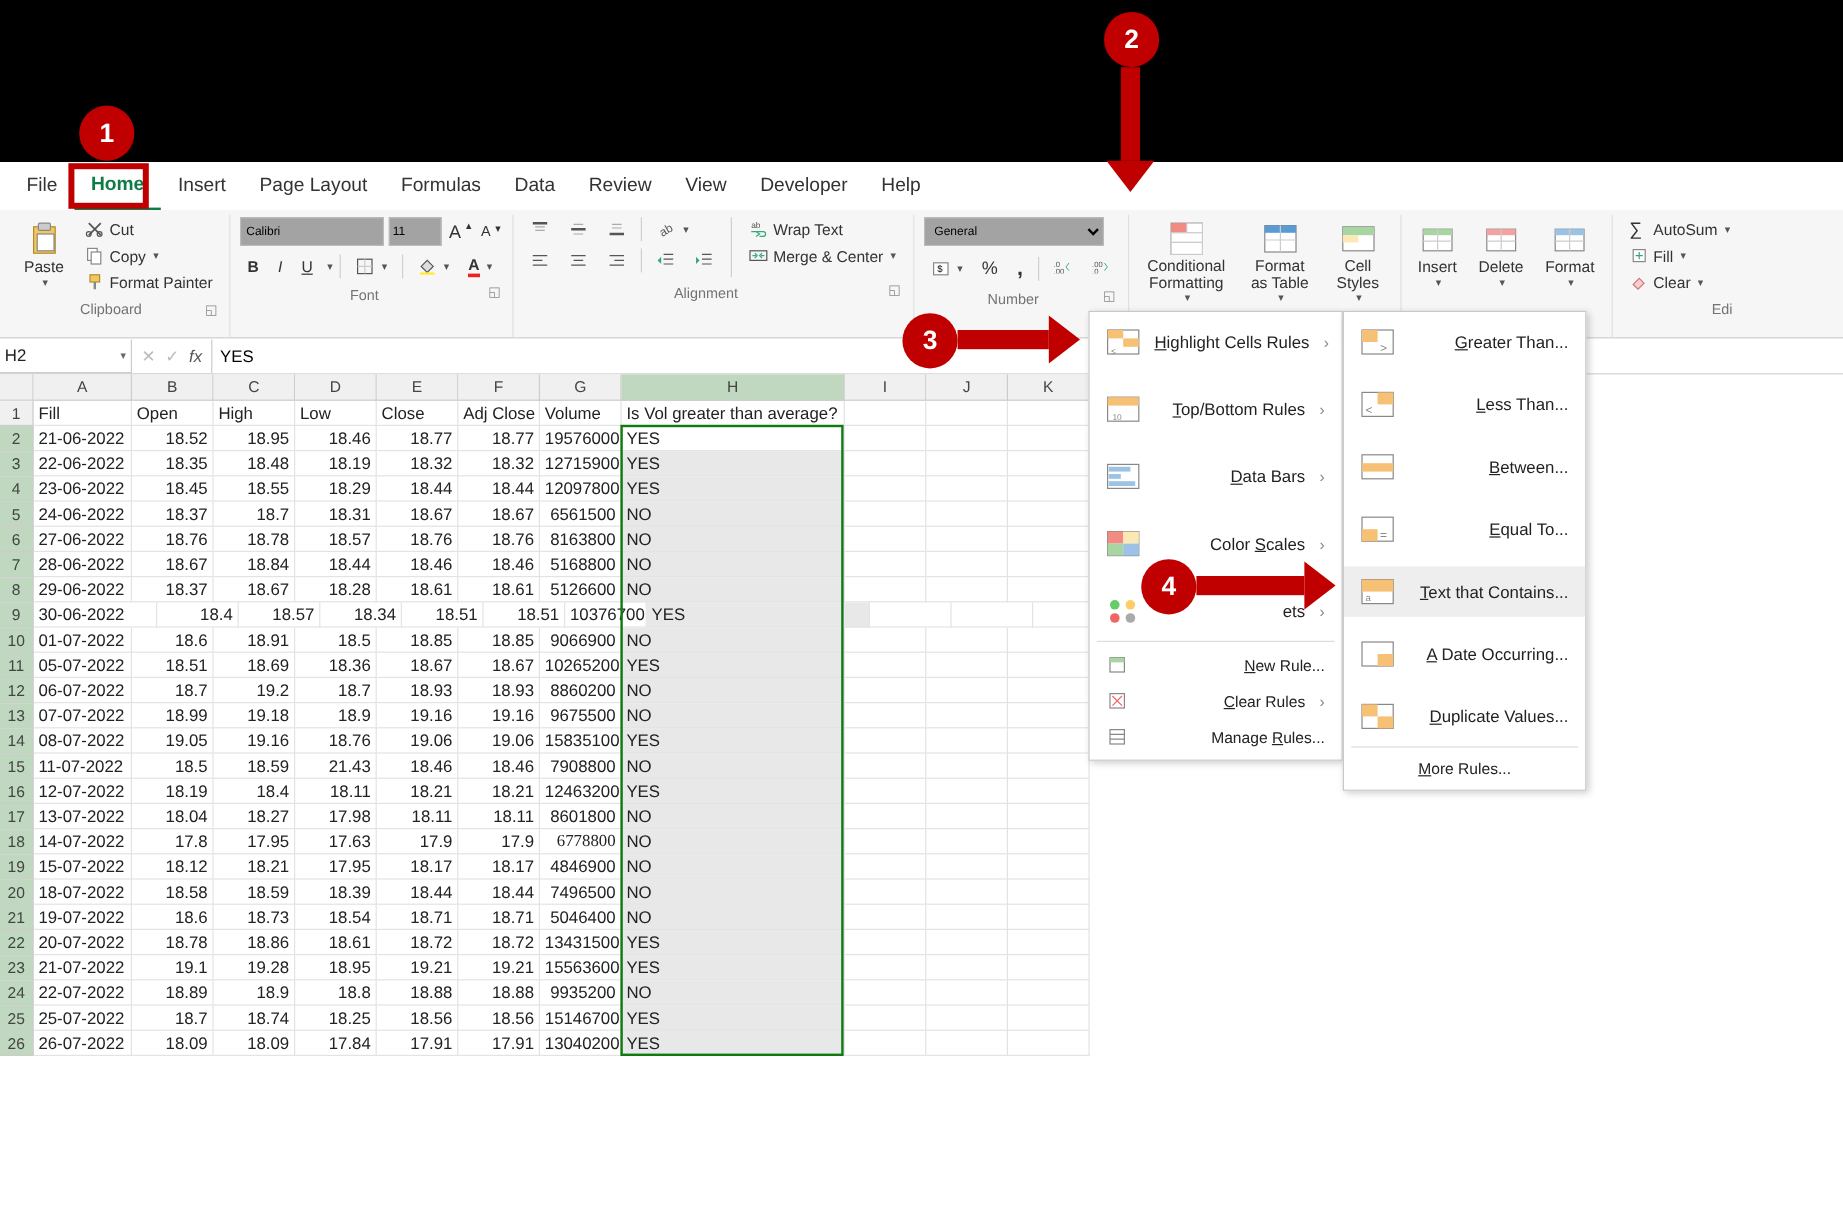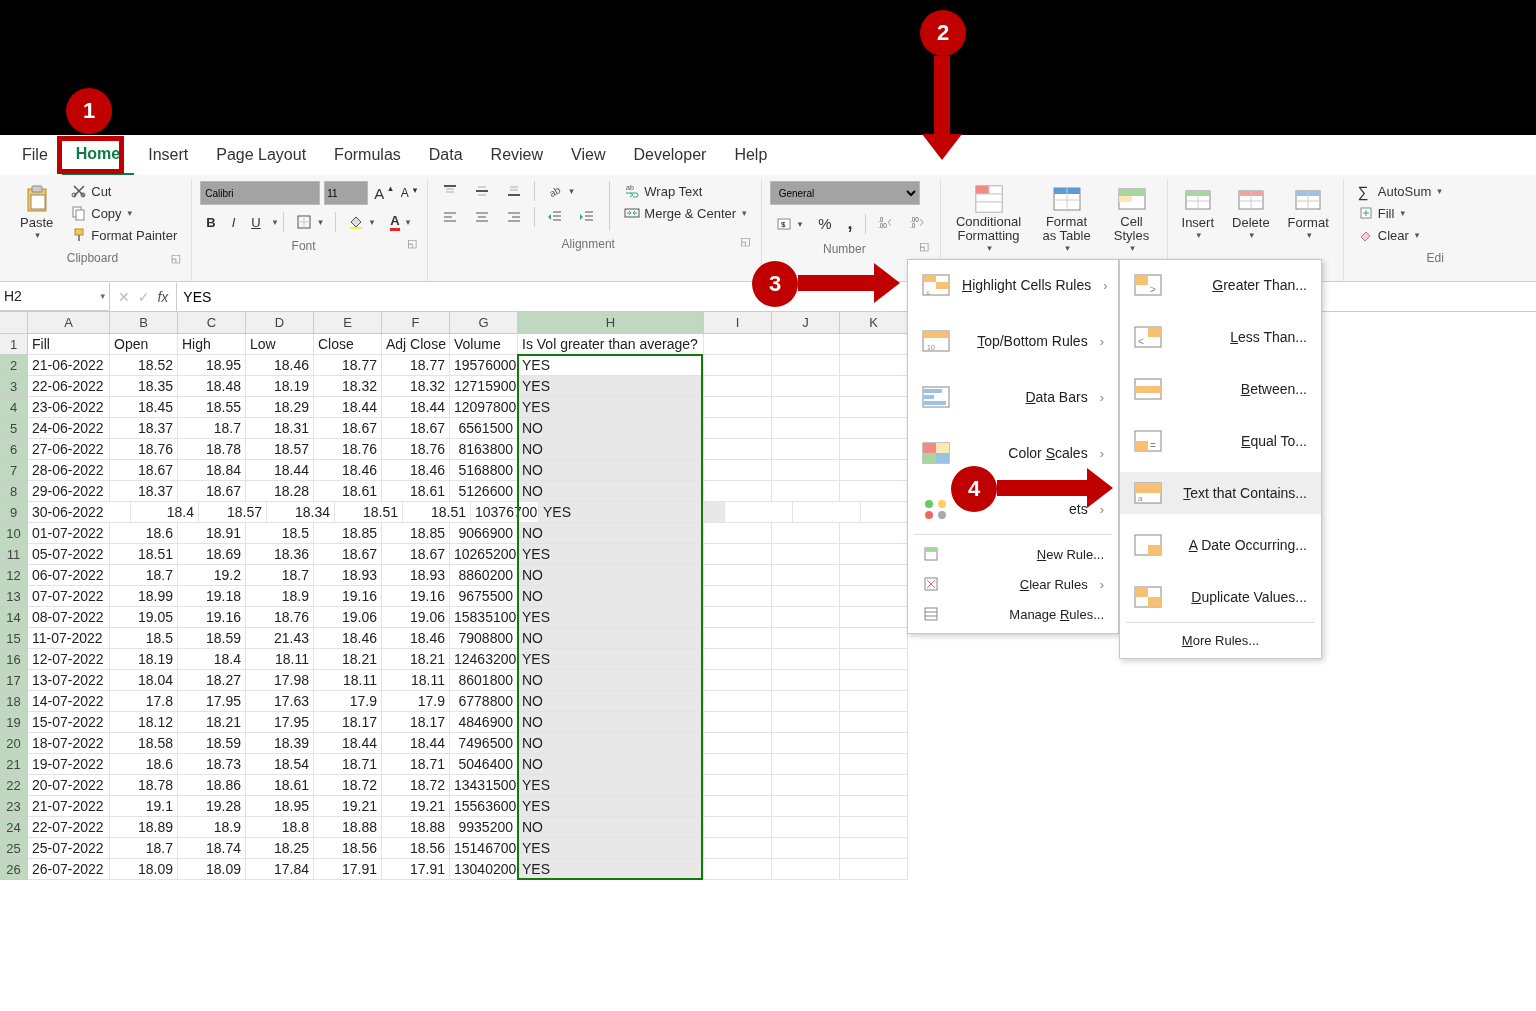--- a/index.html
+++ b/index.html
@@ -963,21 +963,21 @@
       <div class="cell num" style="width: 68px;"></div>
     </div>
     <div class="data-row">
       <div class="rowhdr selected-hdr">18</div>
       <div class="cell txt" style="width: 82px;">14-07-2022</div>
       <div class="cell num" style="width: 68px;">17.8</div>
       <div class="cell num" style="width: 68px;">17.95</div>
       <div class="cell num" style="width: 68px;">17.63</div>
       <div class="cell num" style="width: 68px;">17.9</div>
       <div class="cell num" style="width: 68px;">17.9</div>
-      <div class="cell num" style="width: 68px;">6778800</div>
+      <div class="cell num" style="width: 68px; font-family: Liberation Serif, serif;">6778800</div>
       <div class="cell txt selected-h" style="width: 186px;">NO</div>
       <div class="cell num" style="width: 68px;"></div>
       <div class="cell num" style="width: 68px;"></div>
       <div class="cell num" style="width: 68px;"></div>
     </div>
     <div class="data-row">
       <div class="rowhdr selected-hdr">19</div>
       <div class="cell txt" style="width: 82px;">15-07-2022</div>
       <div class="cell num" style="width: 68px;">18.12</div>
       <div class="cell num" style="width: 68px;">18.21</div>

